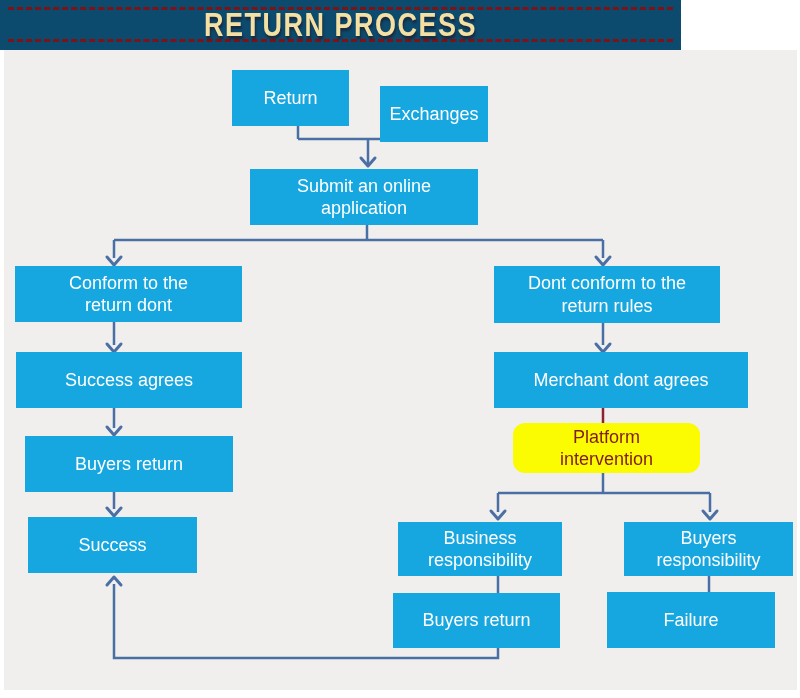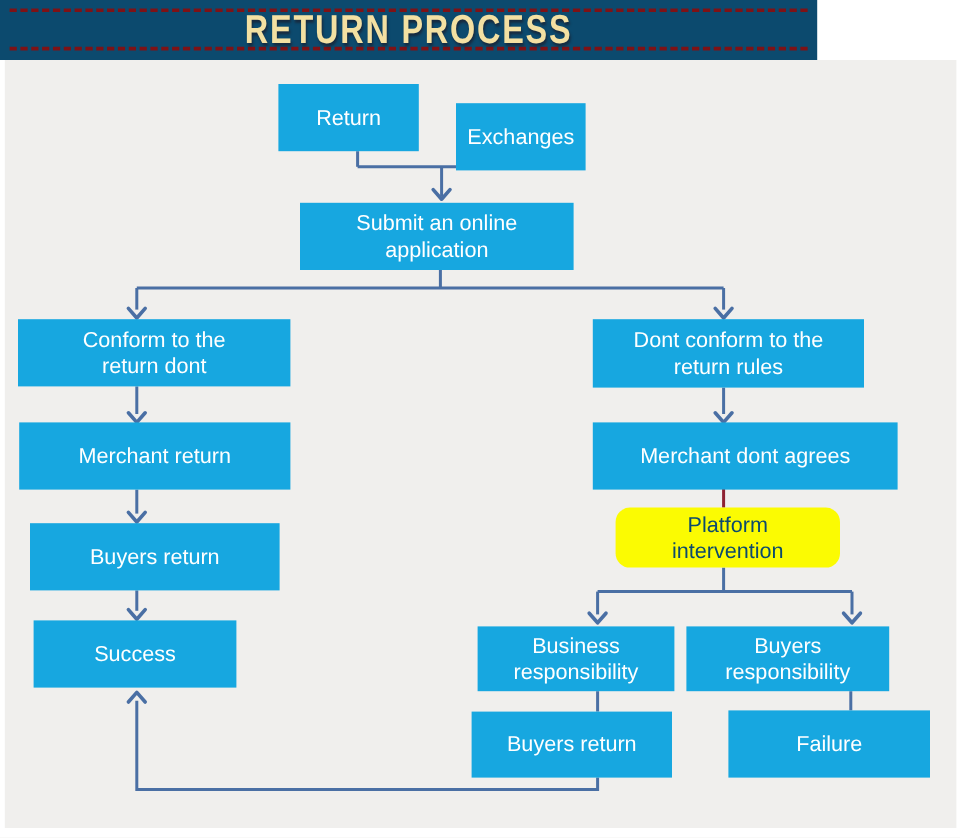--- a/index.html
+++ b/index.html
@@ -36,21 +36,21 @@
     position:absolute;
     background:#17A7E0;
     color:#ffffff;
     display:flex;align-items:center;justify-content:center;
     text-align:center;
     font-size:18px;line-height:1.25;
     white-space:pre-line;
   }
   .node--yellow{
     background:#FBFB02;
-    color:#0c4a6e;
+    color:#7f1d1d;
     border-radius:12px;
   }
   
   .connector-layer{
     position:absolute;left:0;top:0;width:800px;height:698px;
     pointer-events:none;
   }
   .c-line{fill:none;stroke:#4A6FA4;stroke-width:2.5;}
   .c-head{fill:none;stroke:#4A6FA4;stroke-width:3;stroke-linecap:round;stroke-linejoin:round;}
   .c-red{fill:none;stroke:#8E2132;stroke-width:2.5;}
@@ -133,24 +133,24 @@
 </svg>
 
 <div class="node" style="left:232px;top:70px;width:117px;height:56px">Return</div>
 <div class="node" style="left:380px;top:86px;width:108px;height:56px">Exchanges</div>
 <div class="node" style="left:250px;top:169px;width:228px;height:56px">Submit an online
 application</div>
 <div class="node" style="left:15px;top:266px;width:227px;height:56px">Conform to the
 return dont</div>
 <div class="node" style="left:494px;top:266px;width:226px;height:57px">Dont conform to the
 return rules</div>
-<div class="node" style="left:16px;top:352px;width:226px;height:56px">Merchant return</div>
+<div class="node" style="left:16px;top:352px;width:226px;height:56px">Success agrees</div>
 <div class="node" style="left:494px;top:352px;width:254px;height:56px">Merchant dont agrees</div>
 <div class="node node--yellow" style="left:513px;top:423px;width:187px;height:50px">Platform
 intervention</div>
 <div class="node" style="left:25px;top:436px;width:208px;height:56px">Buyers return</div>
 <div class="node" style="left:28px;top:517px;width:169px;height:56px">Success</div>
 <div class="node" style="left:398px;top:522px;width:164px;height:54px">Business
 responsibility</div>
-<div class="node" style="left:572px;top:522px;width:169px;height:54px">Buyers
+<div class="node" style="left:624px;top:522px;width:169px;height:54px">Buyers
 responsibility</div>
 <div class="node" style="left:393px;top:593px;width:167px;height:55px">Buyers return</div>
 <div class="node" style="left:607px;top:592px;width:168px;height:56px">Failure</div>
 
 </body></html>

